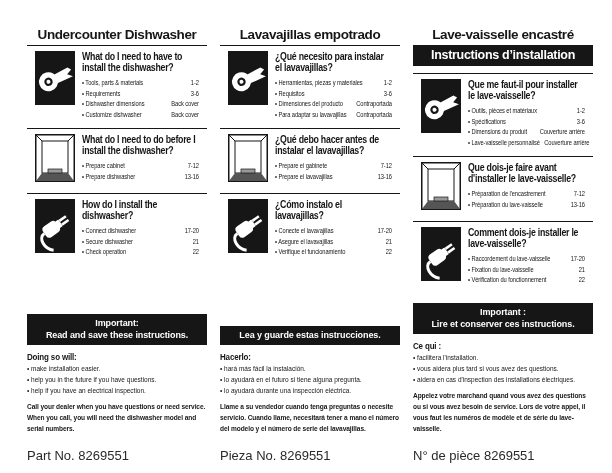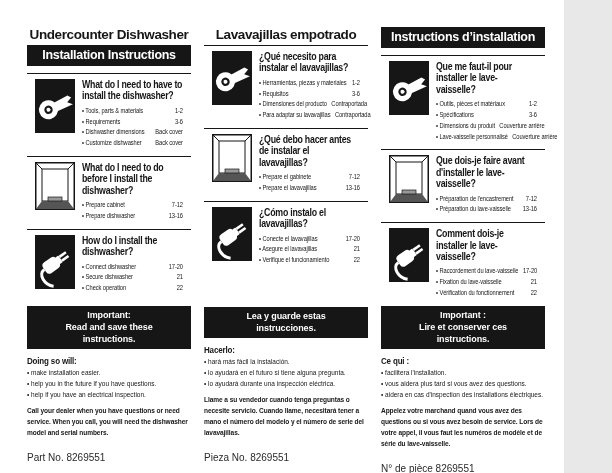--- a/index.html
+++ b/index.html
@@ -1,17 +1,17 @@
 <!DOCTYPE html>
 <html><head>
 <meta charset="utf-8">
 <style>
   html,body { margin:0; padding:0; background:#e8e8e8; }
   .page {
-    position:relative; width:564px; height:473px; background:#ffffff;
+    position:relative; width:612px; height:473px; background:#ffffff;
     font-family:"Liberation Sans", sans-serif; color:#161616;
     box-sizing:border-box; padding:27px 19px 10px 27px;
     display:flex; gap:13px; overflow:hidden;
   }
   .col { flex:1 1 0; min-width:0; display:flex; flex-direction:column; }
   .col-title {
     text-align:center; font-weight:bold; font-size:13.5px; letter-spacing:-0.4px;
     white-space:nowrap; margin-bottom:3px;
   }
   .col-banner {
@@ -35,30 +35,29 @@
   .bottom { margin-top:auto; }
   .imp-banner {
     background:#161616; color:#fff; font-weight:bold; font-size:9px; line-height:1.35;
     text-align:center; padding:3px 18px 4px; letter-spacing:-0.1px;
   }
   .condense { width:120%; transform:scaleX(0.833); transform-origin:0 0; }
   .ben-head { font-weight:bold; font-size:9.6px; margin:6px 0 2px; letter-spacing:-0.2px; }
   .ben-item { font-size:7.8px; line-height:1.4; white-space:nowrap; }
   .ben-item::before { content:"• "; }
   .call-text { font-weight:bold; font-size:7.9px; line-height:1.4; margin-top:4px; letter-spacing:-0.1px; }
-  .part-no { font-size:10px; margin-top:14px; color:#2a2a2a; }
+  .part-no { font-size:13px; margin-top:14px; color:#2a2a2a; }
 </style>
 </head>
 <body>
 
 <div class="page">
 
   <div class="col">
     <div class="col-title">Undercounter Dishwasher</div>
-    <div class="col-banner">Installation Instructions</div>
 
     <div class="section">
       <span class="icon-box">
         <svg width="40" height="54" viewBox="0 0 40 54">
             <rect width="40" height="54" fill="#161616"></rect>
             <g transform="rotate(-15 20 28)">
               <circle cx="13" cy="29" r="9.5" fill="#fff"></circle>
               <circle cx="13" cy="29" r="4.2" fill="#161616"></circle>
               <circle cx="13" cy="29" r="2" fill="#fff"></circle>
               <polygon fill="#fff" points="18,24 35,20 38,23 33,26.5 38,30 20,33"></polygon>
@@ -267,20 +266,21 @@
         <div class="ben-item">hará más fácil la instalación.</div>
         <div class="ben-item">lo ayudará en el futuro si tiene alguna pregunta.</div>
         <div class="ben-item">lo ayudará durante una inspección eléctrica.</div>
         <div class="call-text">Llame a su vendedor cuando tenga preguntas o necesite servicio. Cuando llame, necesitará tener a mano el número del modelo y el número de serie del lavavajillas.</div>
       </div>
       <div class="part-no">Pieza No. 8269551</div>
     </div>
   </div>
 
   <div class="col">
+    <div class="col-title">Lave-vaisselle encastré</div>
     <div class="col-banner">Instructions d’installation</div>
 
     <div class="section">
       <span class="icon-box">
         <svg width="40" height="54" viewBox="0 0 40 54">
             <rect width="40" height="54" fill="#161616"></rect>
             <g transform="rotate(-15 20 28)">
               <circle cx="13" cy="29" r="9.5" fill="#fff"></circle>
               <circle cx="13" cy="29" r="4.2" fill="#161616"></circle>
               <circle cx="13" cy="29" r="2" fill="#fff"></circle>

